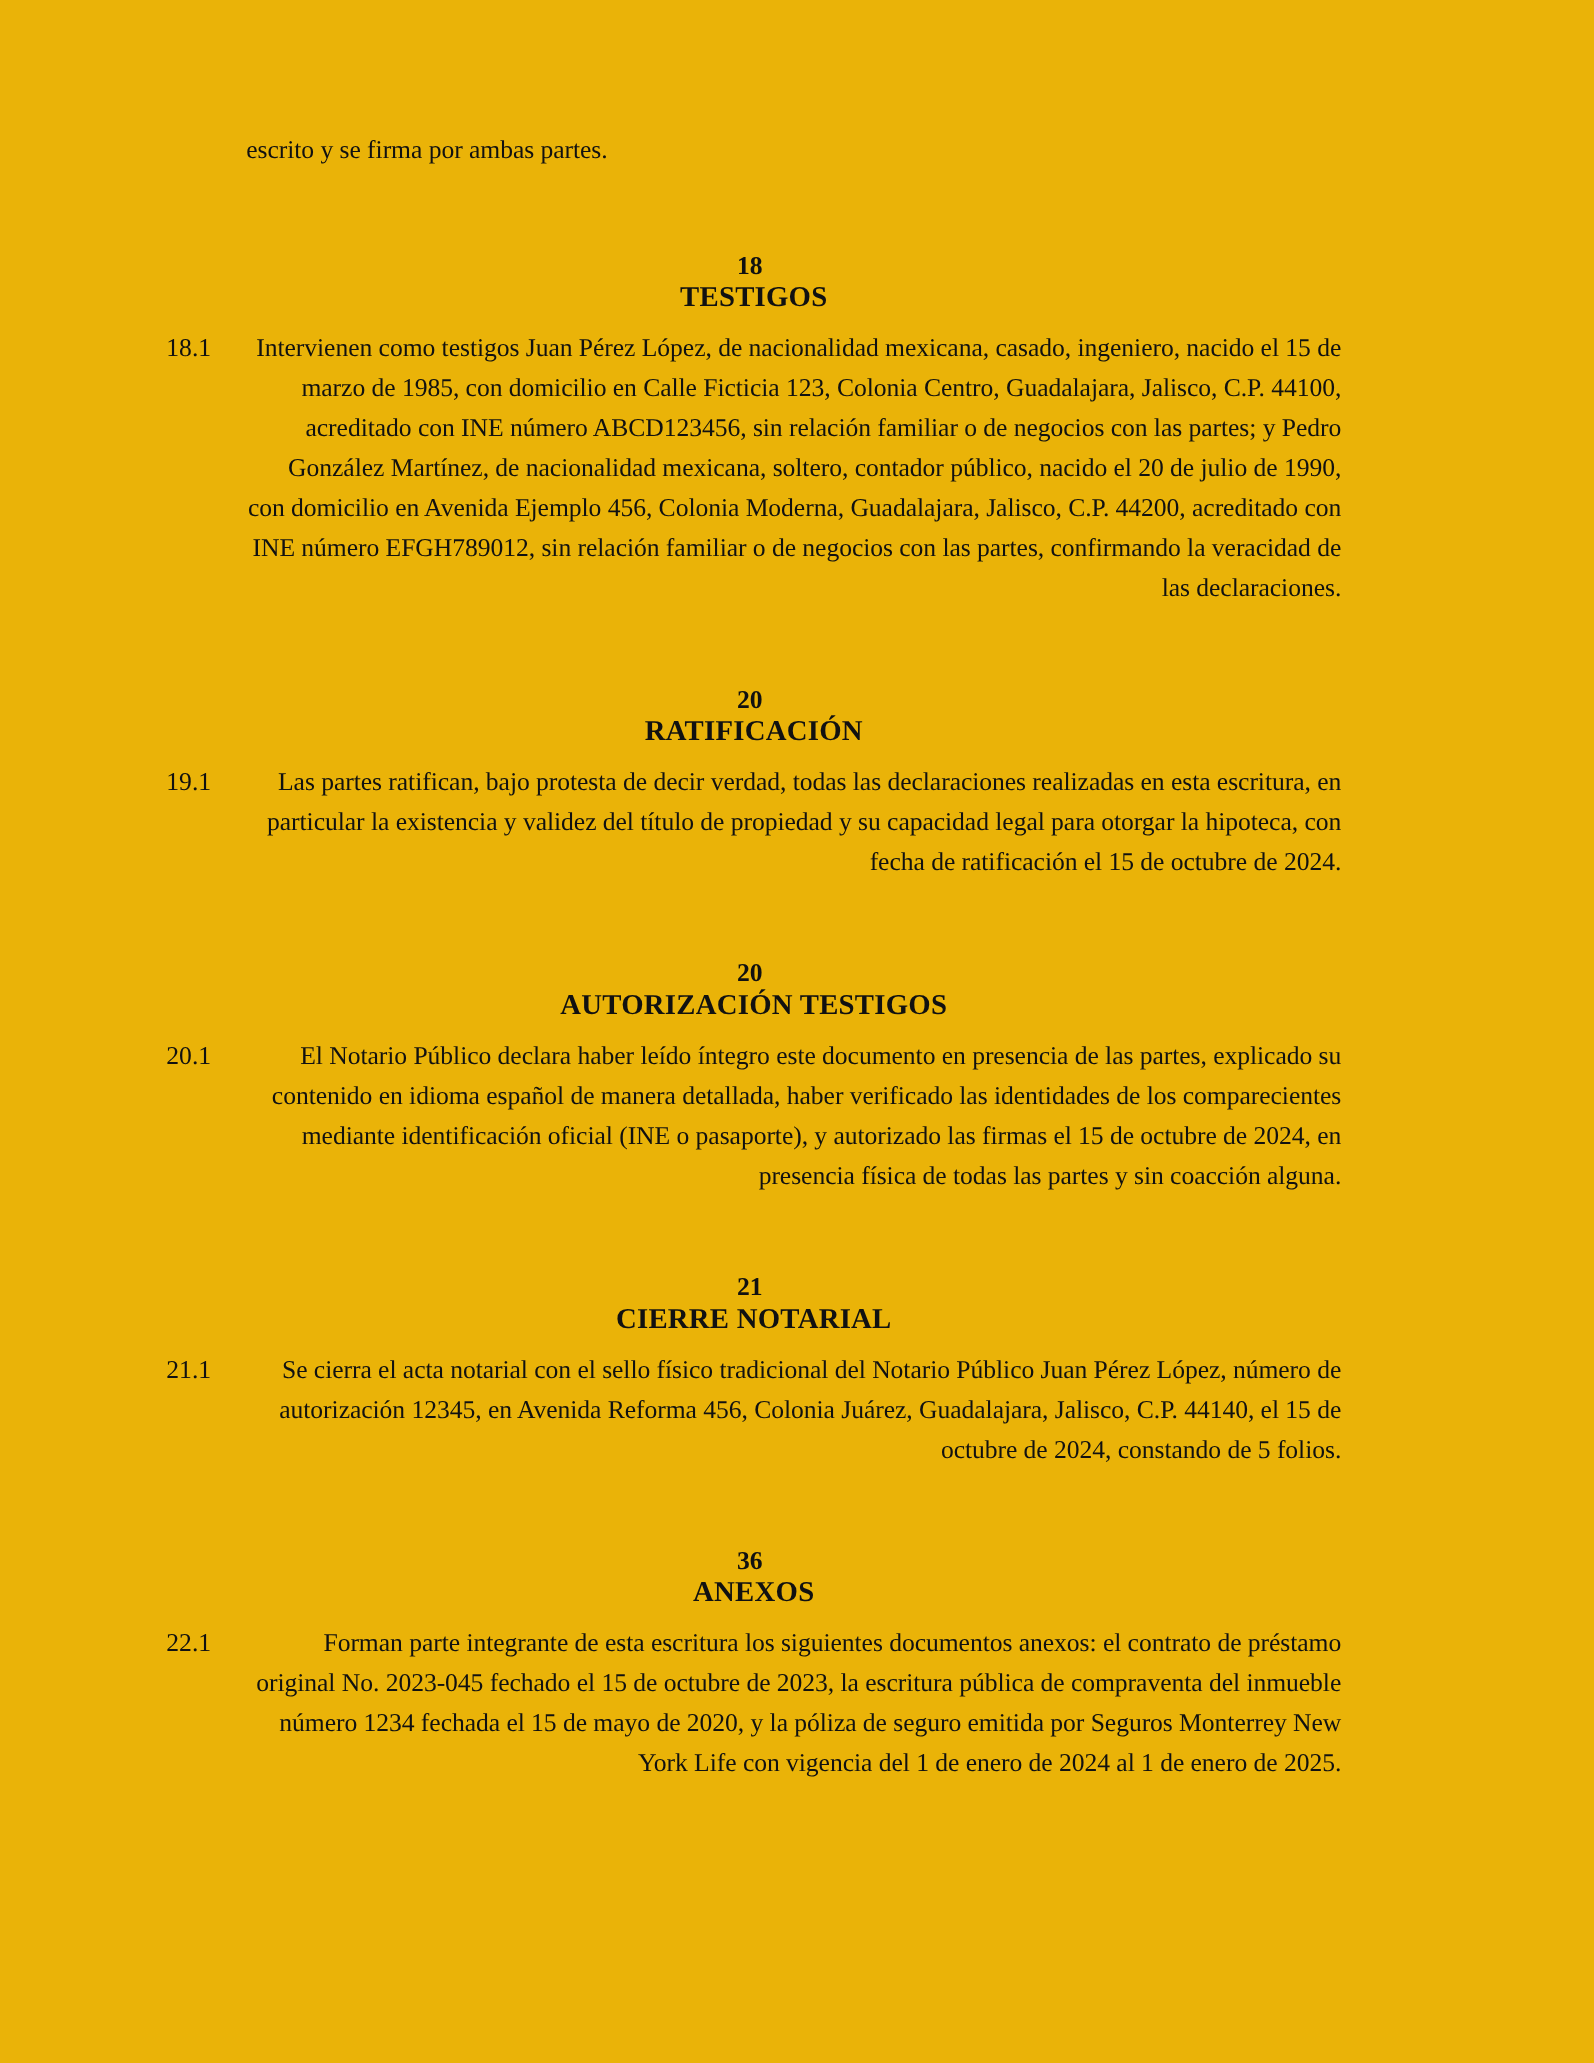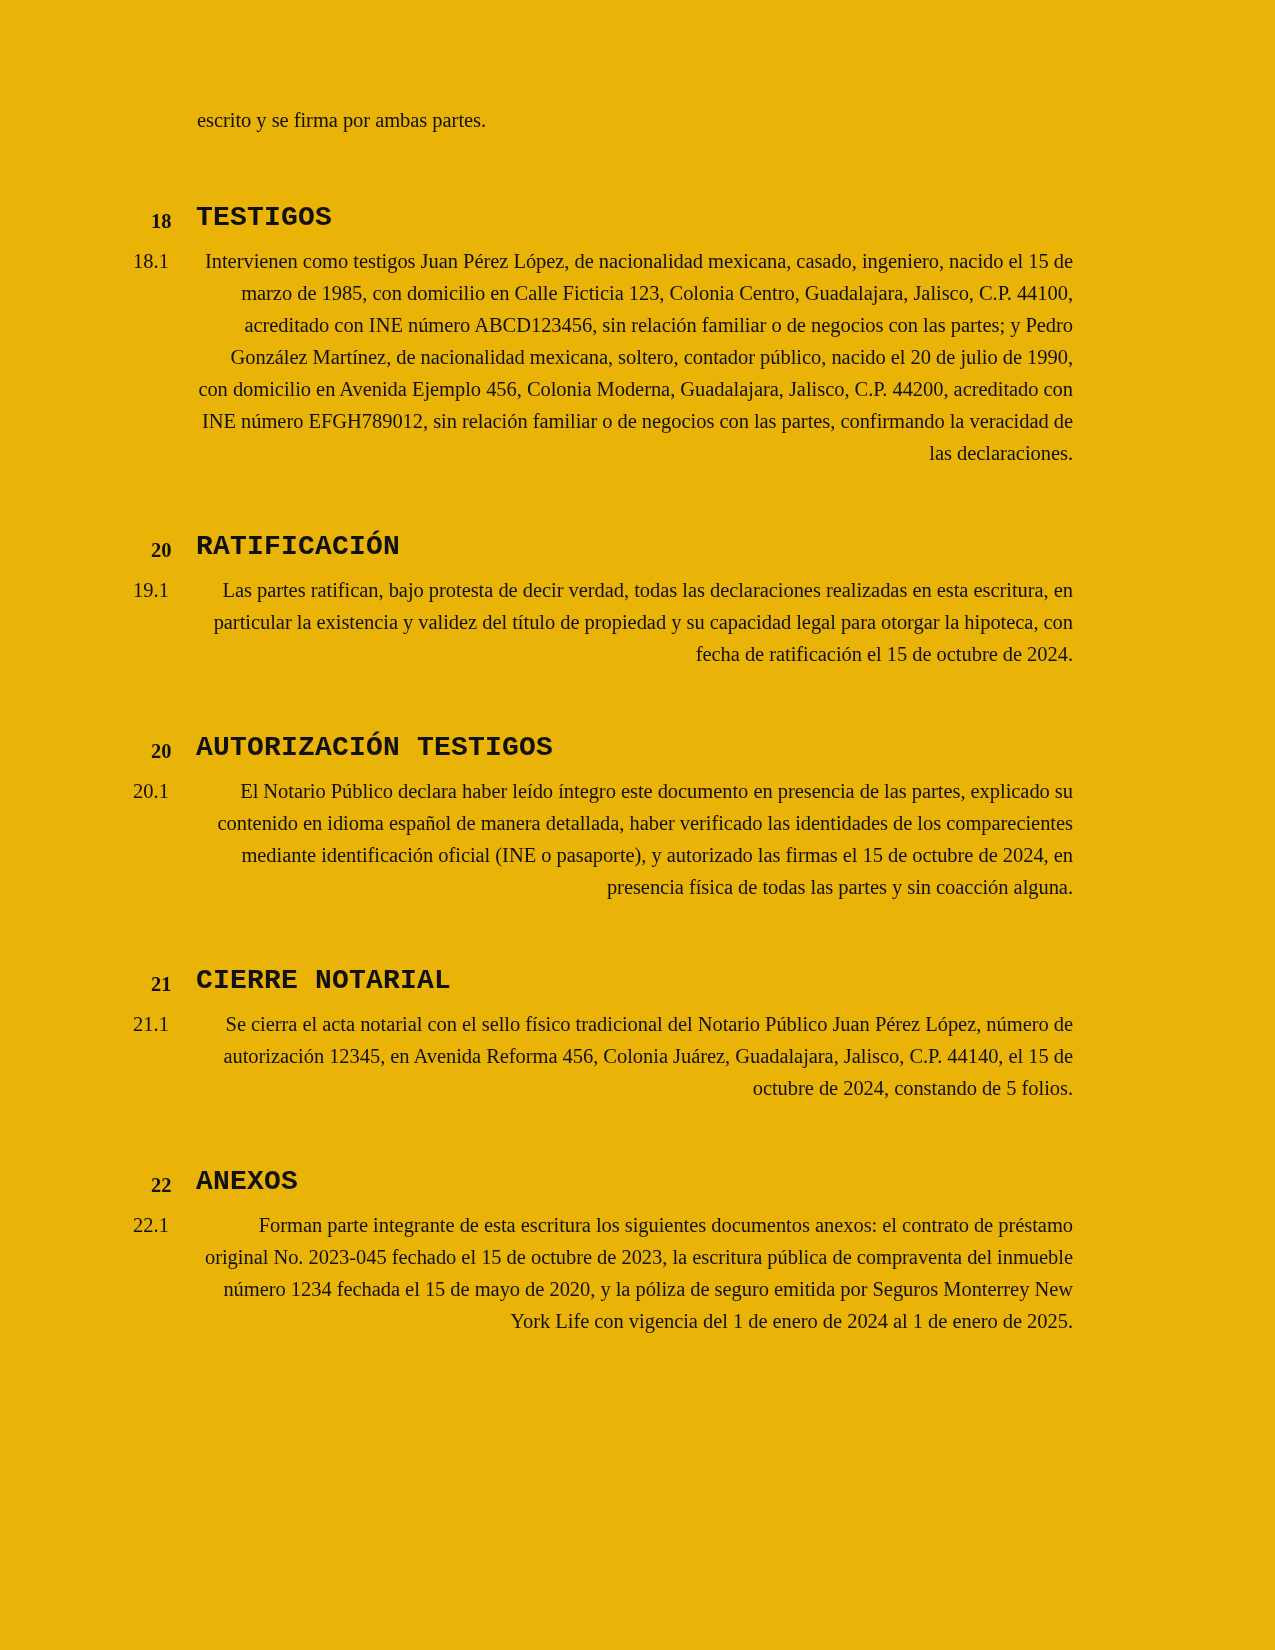--- a/index.html
+++ b/index.html
@@ -40,38 +40,38 @@
   
   .section {
     margin-top: 62px;
   }
   .section.first-section {
     margin-top: 66px;
   }
 
   .section-heading {
     display: flex;
-    align-items: flex-end;
+    align-items: center;
     margin: 0 0 12px 0;
+    flex-direction: column;
   }
   .section-heading .num {
     flex: 0 0 auto;
     width: 45px;
     margin-left: 18px;
     font-size: 20.5px;
     font-weight: bold;
     color: #111111;
     letter-spacing: 0.1px;
   }
   .section-heading .title {
-    font-size: 28px;
+    font-size: 23px;
     font-weight: bold;
     color: #111111;
     letter-spacing: 0.2px;
-    font-family: Liberation Mono, monospace;
   }
 
   .clause {
     display: flex;
     align-items: baseline;
     margin: 0;
   }
   .clause .clause-num {
     flex: 0 0 auto;
     width: 64px;
@@ -136,21 +136,21 @@
         <span class="title">CIERRE NOTARIAL</span>
       </div>
       <div class="clause">
         <span class="clause-num">21.1</span>
         <span class="clause-text">Se cierra el acta notarial con el sello físico tradicional del Notario Público Juan Pérez López, número de autorización 12345, en Avenida Reforma 456, Colonia Juárez, Guadalajara, Jalisco, C.P. 44140, el 15 de octubre de 2024, constando de 5 folios.</span>
       </div>
     </div>
 
     <div class="section">
       <div class="section-heading">
-        <span class="num">22</span>
+        <span class="num">36</span>
         <span class="title">ANEXOS</span>
       </div>
       <div class="clause">
         <span class="clause-num">22.1</span>
         <span class="clause-text">Forman parte integrante de esta escritura los siguientes documentos anexos: el contrato de préstamo original No. 2023-045 fechado el 15 de octubre de 2023, la escritura pública de compraventa del inmueble número 1234 fechada el 15 de mayo de 2020, y la póliza de seguro emitida por Seguros Monterrey New York Life con vigencia del 1 de enero de 2024 al 1 de enero de 2025.</span>
       </div>
     </div>
 
   </div>
 </div>

